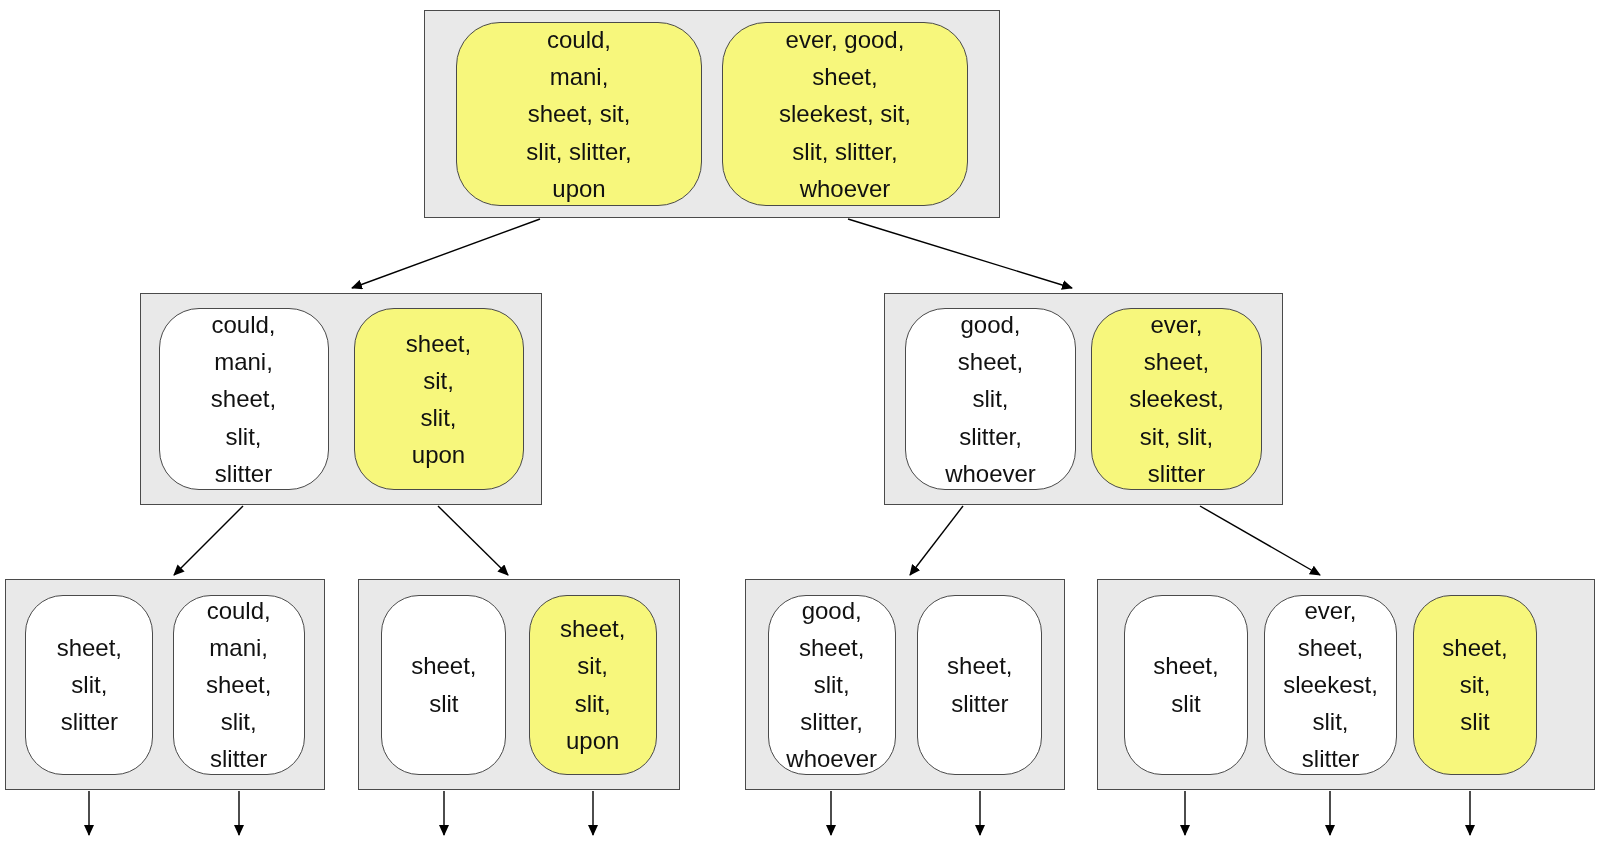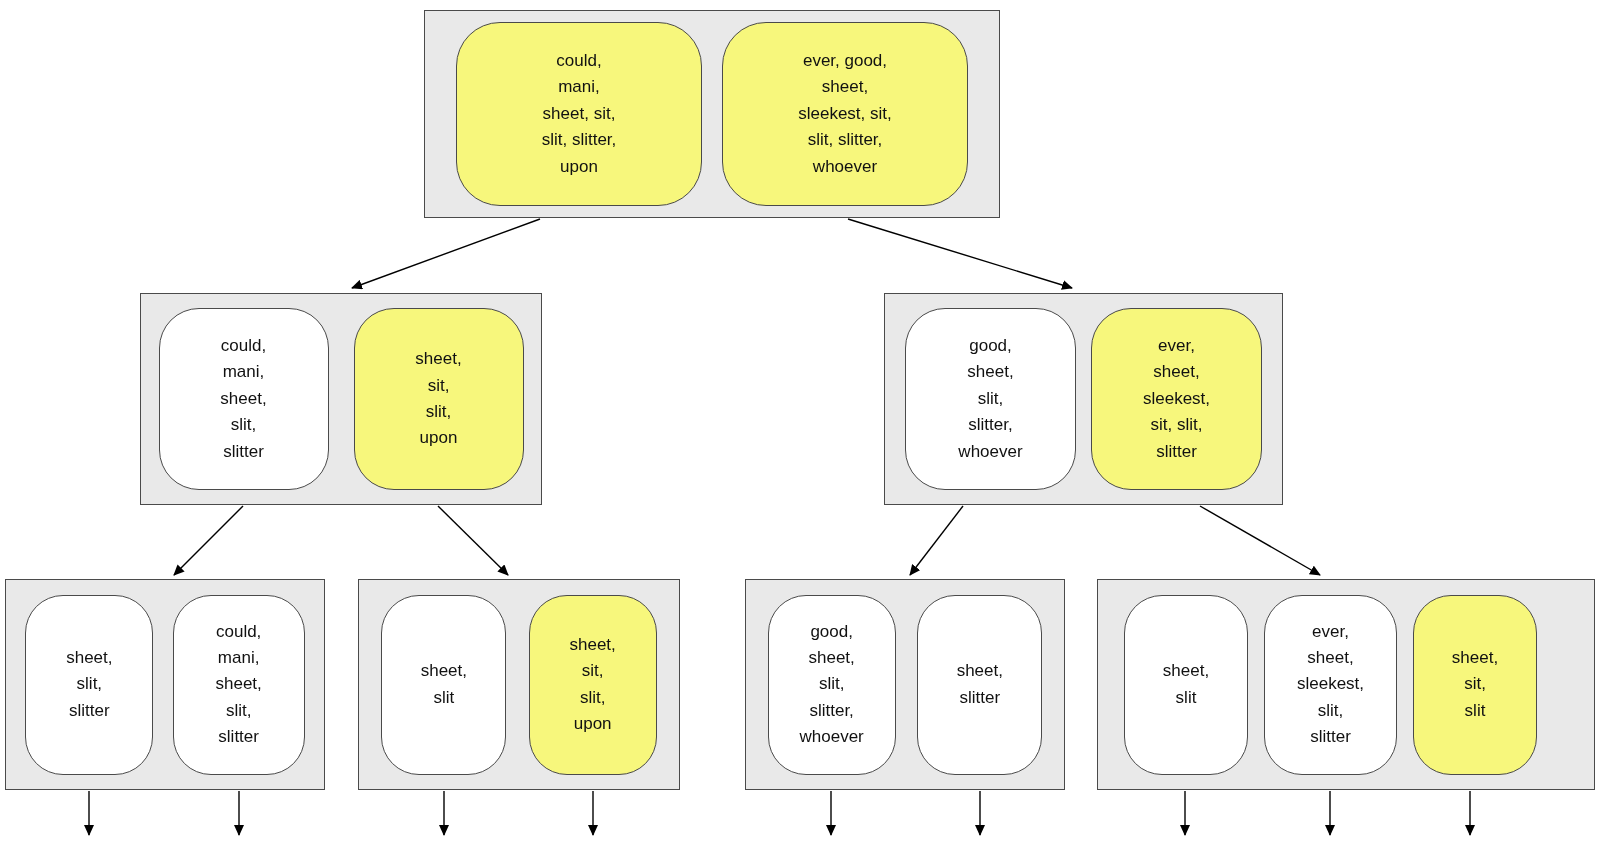--- a/index.html
+++ b/index.html
@@ -30,21 +30,21 @@
     display: flex;
     align-items: center;
     justify-content: center;
     box-sizing: border-box;
     flex: none;
   }
   .node.highlight { background: var(--highlight-fill); }
   .node-text {
     white-space: pre-line;
     text-align: center;
-    font-size: 17px;
+    font-size: 24px;
     line-height: 1.55;
     color: #111111;
   }
 
   #g-root  { left: 424px;  top: 10px;  width: 576px; height: 208px; justify-content: center; gap: 20px; }
   #g-root .node { width: 246px; height: 184px; }
 
   #g-left  { left: 140px;  top: 293px; width: 402px; height: 212px; justify-content: center; gap: 25px; }
   #g-left .node { width: 170px; height: 182px; border-radius: 40px; }
 

